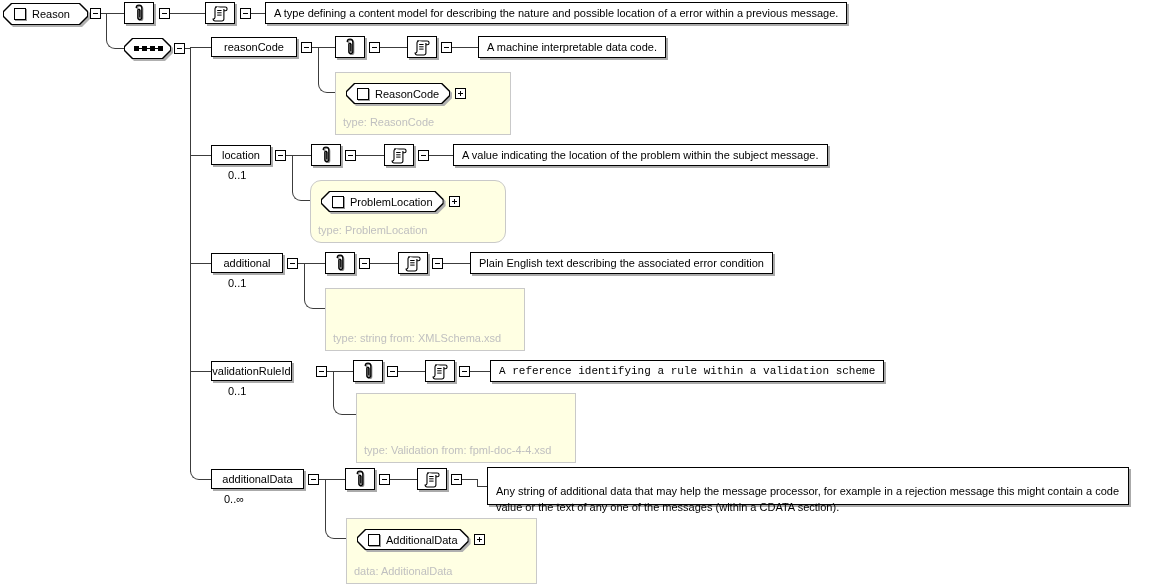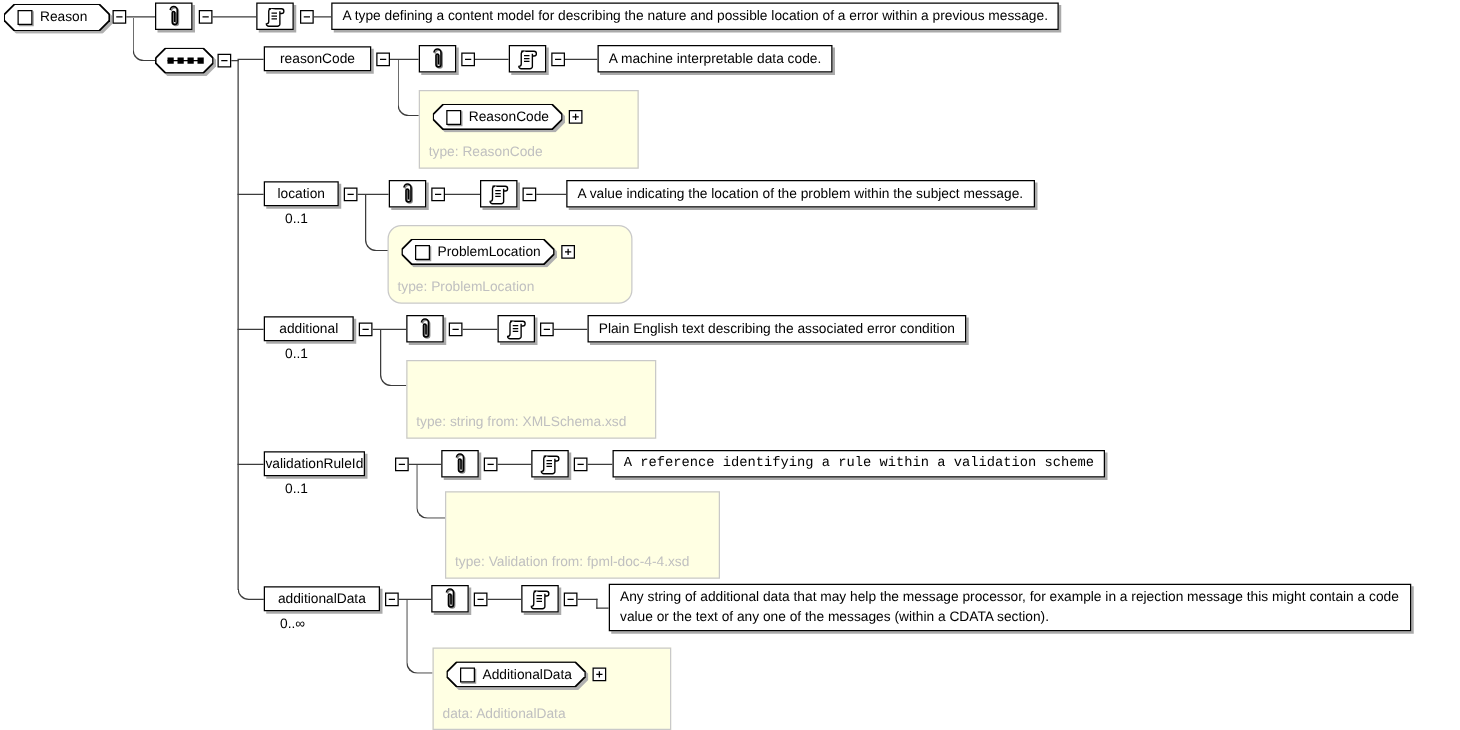--- a/index.html
+++ b/index.html
@@ -8,21 +8,21 @@
     background:#ffffff; color:#000;
     font-family:"Liberation Sans", sans-serif; font-size:11px;
   }
   
   .rbox {
     position:absolute; box-sizing:border-box; background:#fff;
     border:1px solid #000; box-shadow:2px 2px 0 #aaaaaa;
     display:flex; align-items:center; justify-content:center;
   }
   .docbox { justify-content:flex-start; padding:0 8px; white-space:nowrap; }
-  .docbox.wrap { white-space:normal; padding:2px 8px; line-height:16px; align-items:flex-start; }
+  .docbox.wrap { white-space:normal; padding:15px 8px; line-height:16px; align-items:flex-start; }
   .iconbox { width:30px; height:22px; }
   
   .hl { position:absolute; height:1px; background:#3c3c3c; }
   .vl { position:absolute; width:1px; background:#3c3c3c; }
   .elbow {
     position:absolute; border-left:1px solid #3c3c3c; border-bottom:1px solid #3c3c3c;
     border-bottom-left-radius:9px;
   }
   
   .pm {

